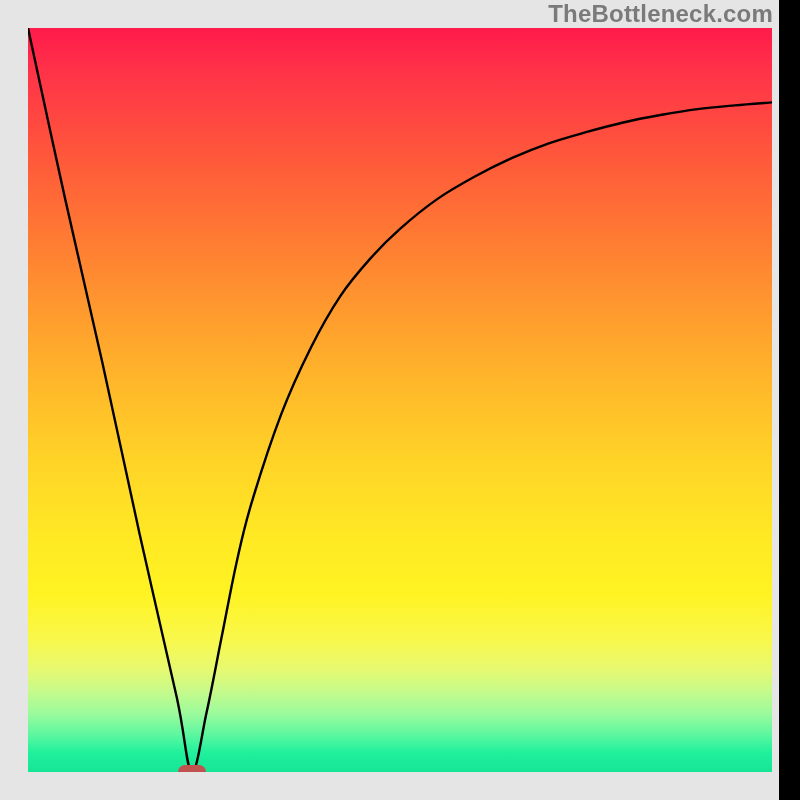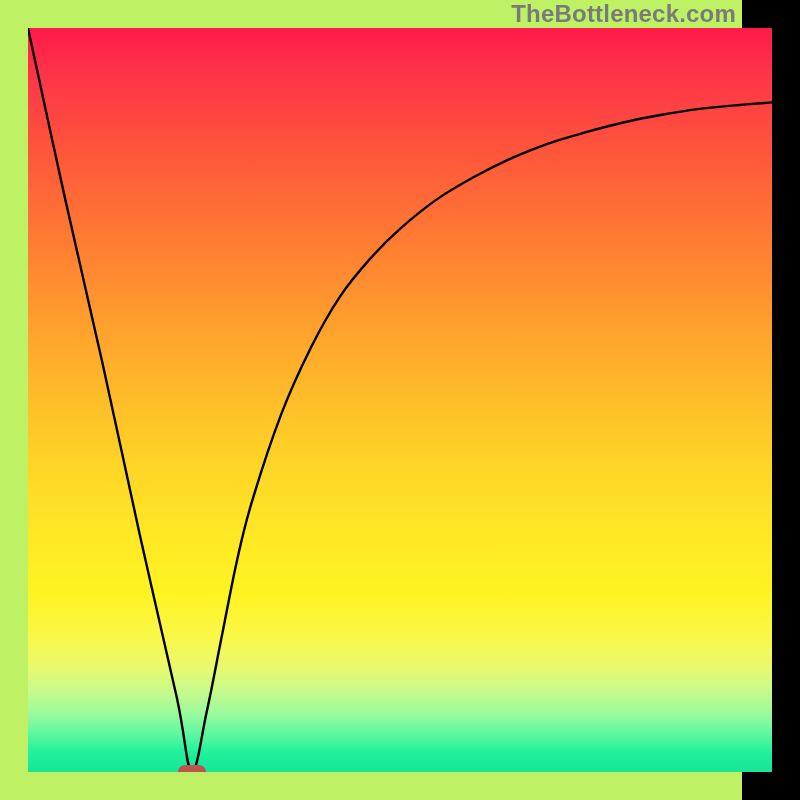--- a/index.html
+++ b/index.html
@@ -8,21 +8,22 @@
     width: 800px;
     height: 800px;
     background: #000;
     font-family: Arial, Helvetica, sans-serif;
     overflow: hidden;
   }
   .frame {
     position: relative;
     width: 742px;
     height: 800px;
-    background: #bef264;
+    background: #e5e5e5;
+    padding-left: 37px;
   }
   .plot {
     position: absolute;
     left: 28px;
     top: 28px;
     width: 744px;
     height: 744px;
     overflow: hidden;
   }
   .gradient {

